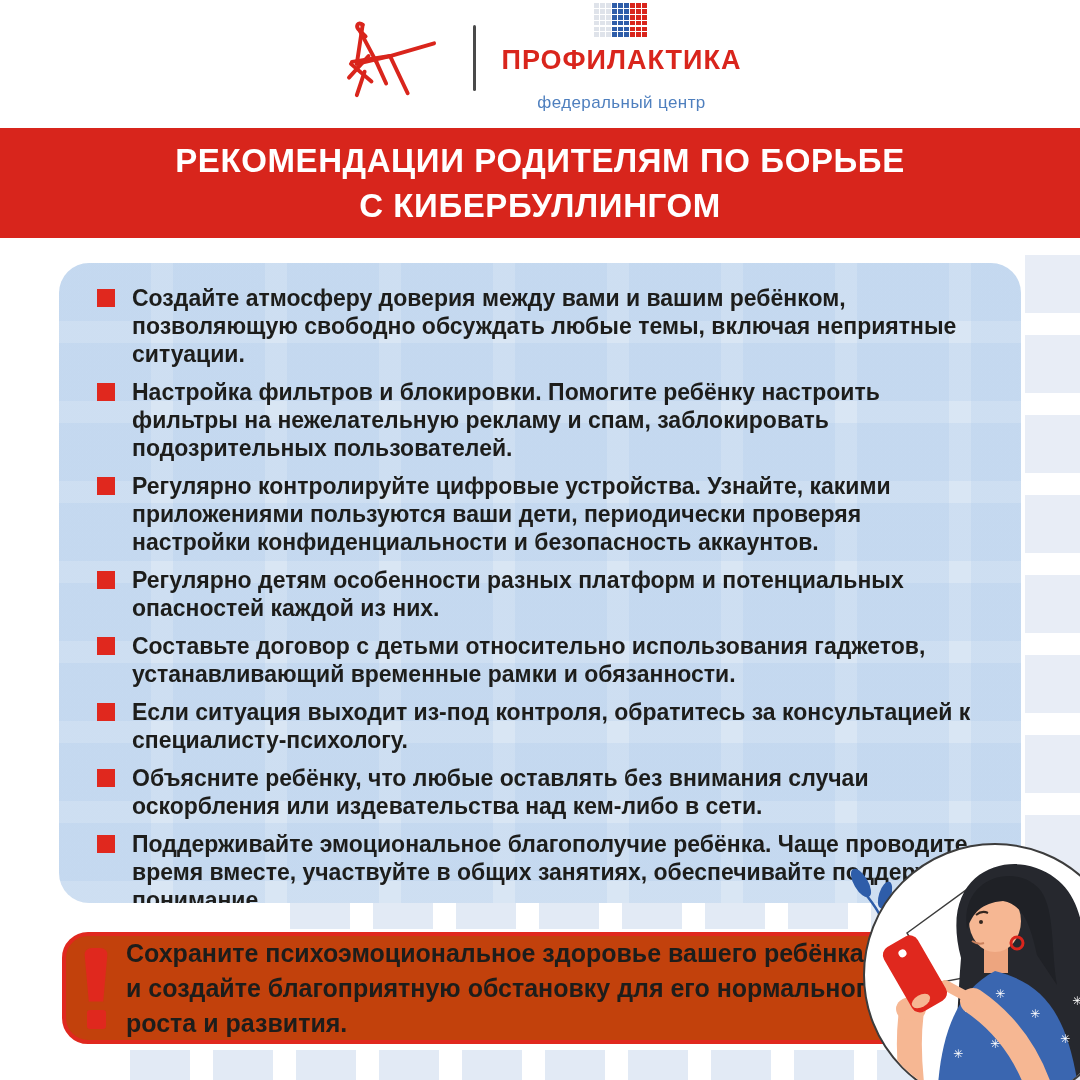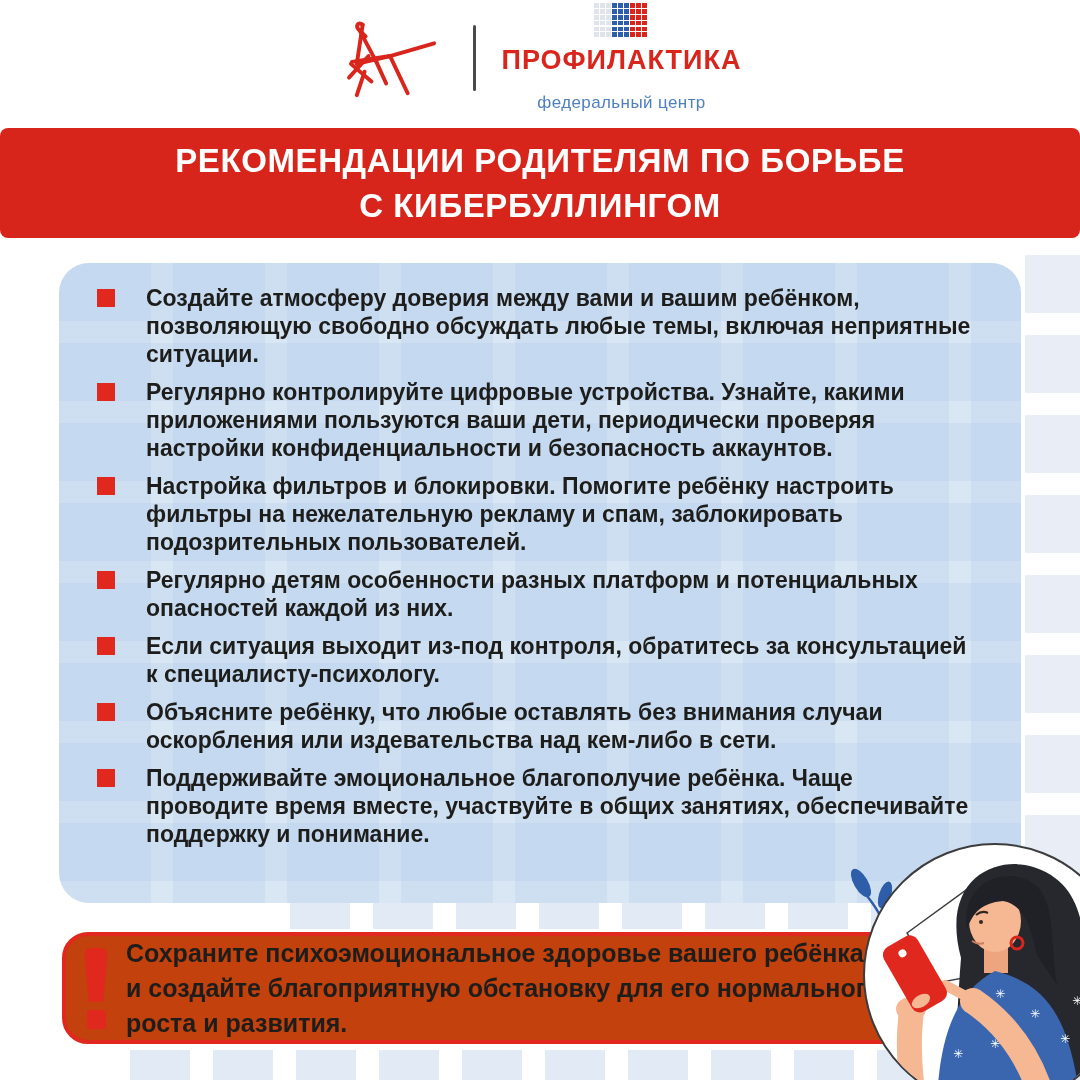--- a/index.html
+++ b/index.html
@@ -24,33 +24,33 @@
   .org-grid{width:54px;height:35px;margin-bottom:8px;
     background:
       repeating-linear-gradient(90deg,transparent 0 5px,#fff 5px 6px),
       repeating-linear-gradient(180deg,transparent 0 4.8px,#fff 4.8px 5.9px),
       linear-gradient(90deg,#dfe3ea 0 33.3%,#2e5da9 33.3% 66.6%,#d9251c 66.6% 100%);}
   .org-name{font-size:27px;font-weight:bold;letter-spacing:1px;color:#d9251c;line-height:1.05;}
   .org-subtitle{font-size:17px;color:#4e7fbe;letter-spacing:.4px;margin-top:19px;}
 
   
   .banner{position:absolute;left:0;top:128px;width:1080px;height:110px;background:#d8251c;z-index:1;
-          display:flex;flex-direction:column;align-items:center;justify-content:center;border-radius:8px;}
+          display:flex;flex-direction:column;align-items:center;justify-content:center;}
   .banner-line{color:#ffffff;font-weight:bold;font-size:33px;line-height:45px;letter-spacing:.6px;
                text-align:center;white-space:nowrap;}
 
   
   .panel{position:absolute;left:59px;top:263px;width:962px;height:640px;border-radius:30px;z-index:1;
     background-color:#d9e6f4;
     background-image:
       repeating-linear-gradient(90deg,rgba(165,196,233,.22) 0 92px,transparent 92px 114px),
       repeating-linear-gradient(180deg,rgba(165,196,233,.22) 0 58px,transparent 58px 80px);
     box-sizing:border-box;padding:21px 40px 0 20px;overflow:hidden;}
   .rec-list{list-style:none;margin:0;padding:0;display:flex;flex-direction:column;gap:10px;}
-  .rec-item{display:flex;gap:31px;font-size:23px;line-height:28px;font-weight:bold;color:#1d1d1b;}
+  .rec-item{display:flex;gap:17px;font-size:23px;line-height:28px;font-weight:bold;color:#1d1d1b;}
   .bullet{width:18px;height:18px;background:#e0281e;flex:0 0 auto;margin-top:5px;margin-left:18px;}
 
   
   .warning{position:absolute;left:62px;top:932px;width:950px;height:112px;z-index:2;
     background:#c2410c;border:4px solid #e0281e;border-radius:26px;box-sizing:border-box;
     display:flex;align-items:center;padding-left:18px;}
   .excl{display:flex;flex-direction:column;align-items:center;margin-right:18px;}
   .excl-bar{width:24px;height:54px;background:#e0281e;border-radius:8px 8px 4px 4px;
     clip-path:polygon(0 0,100% 0,80% 100%,20% 100%);}
   .excl-dot{width:19px;height:19px;background:#e0281e;border-radius:3px;margin-top:8px;}
@@ -95,29 +95,33 @@
   </div>
 
   <div class="panel">
     <ul class="rec-list">
       <li class="rec-item">
         <span class="bullet"></span>
         <span>Создайте атмосферу доверия между вами и вашим ребёнком, позволяющую свободно обсуждать любые темы, включая неприятные ситуации.</span>
       </li>
       <li class="rec-item">
         <span class="bullet"></span>
+        <span>Настройка фильтров и блокировки. Помогите ребёнку настроить фильтры на нежелательную рекламу и спам, заблокировать подозрительных пользователей.</span>
+      </li>
+      <li class="rec-item">
+        <span class="bullet"></span>
         <span>Регулярно контролируйте цифровые устройства. Узнайте, какими приложениями пользуются ваши дети, периодически проверяя настройки конфиденциальности и безопасность аккаунтов.</span>
       </li>
       <li class="rec-item">
         <span class="bullet"></span>
-        <span>Настройка фильтров и блокировки. Помогите ребёнку настроить фильтры на нежелательную рекламу и спам, заблокировать подозрительных пользователей.</span>
-      </li>
-      <li class="rec-item">
-        <span class="bullet"></span>
         <span>Регулярно детям особенности разных платформ и потенциальных опасностей каждой из них.</span>
+      </li>
+      <li class="rec-item">
+        <span class="bullet"></span>
+        <span>Составьте договор с детьми относительно использования гаджетов, устанавливающий временные рамки и обязанности.</span>
       </li>
       <li class="rec-item">
         <span class="bullet"></span>
         <span>Если ситуация выходит из-под контроля, обратитесь за консультацией к специалисту-психологу.</span>
       </li>
       <li class="rec-item">
         <span class="bullet"></span>
         <span>Объясните ребёнку, что любые оставлять без внимания случаи оскорбления или издевательства над кем-либо в сети.</span>
       </li>
       <li class="rec-item">

